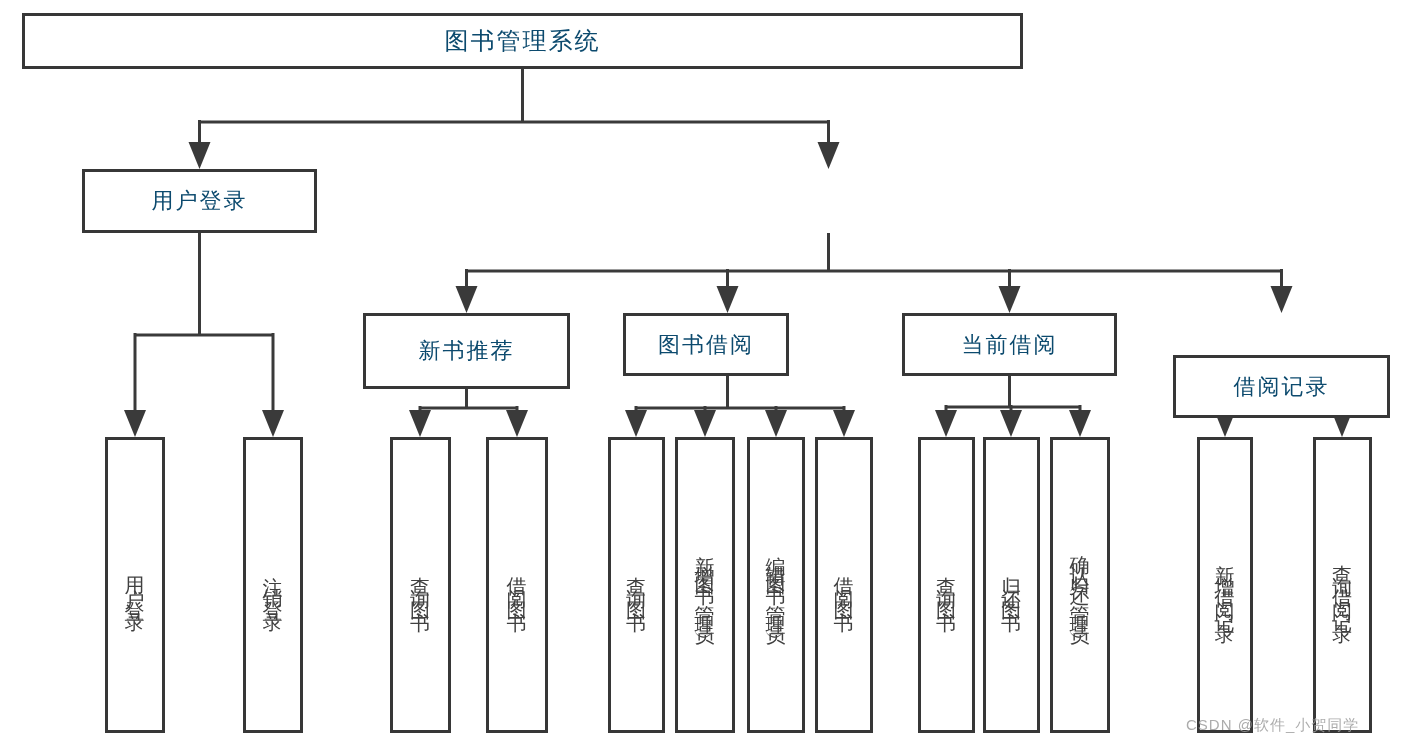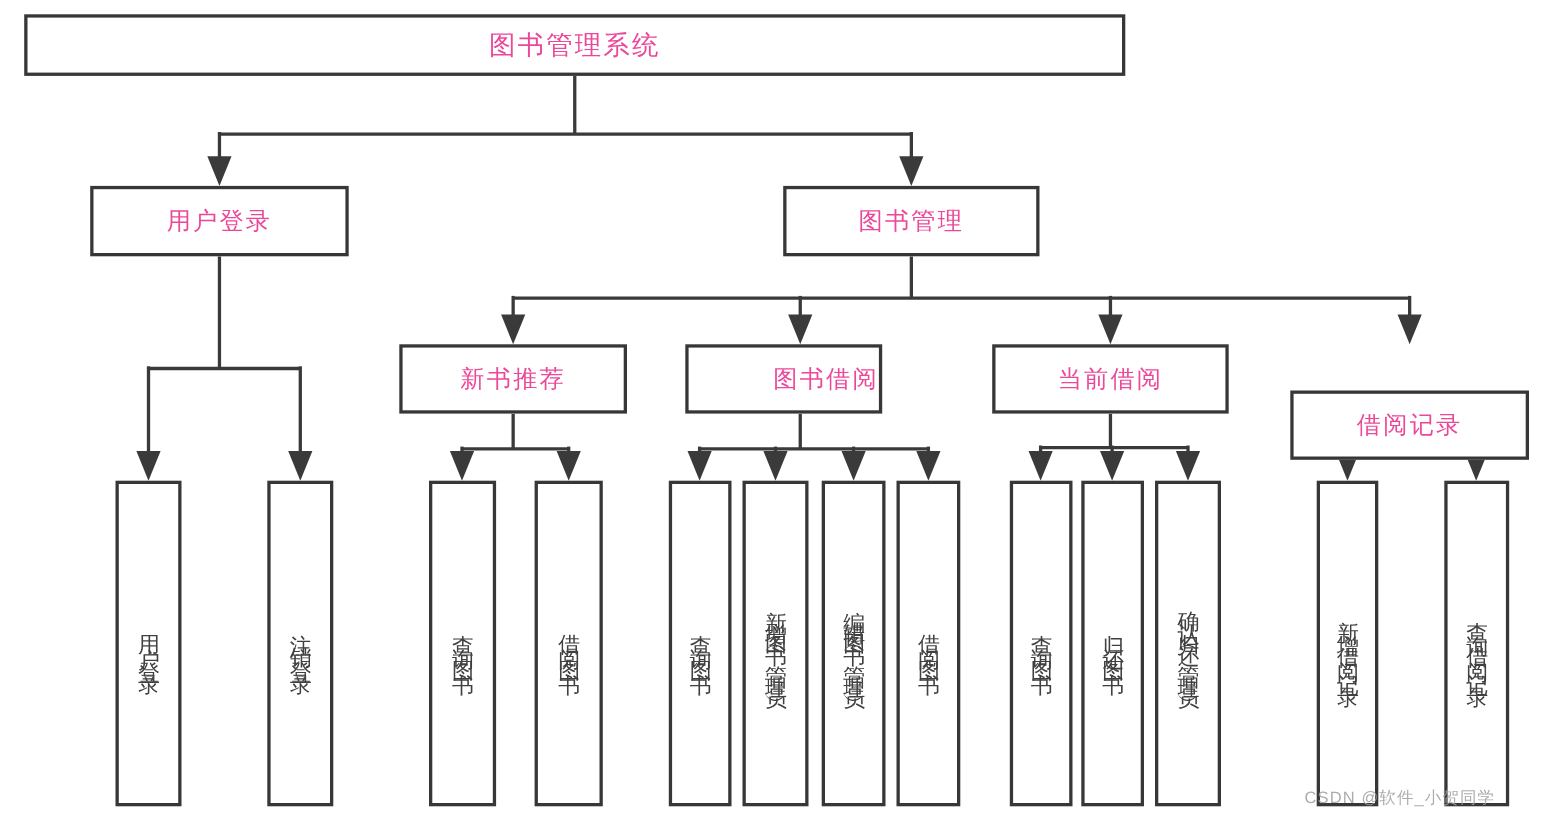--- a/index.html
+++ b/index.html
@@ -18,21 +18,21 @@
     z-index: 1;
   }
   .hnode {
     position: absolute;
     box-sizing: border-box;
     border: 3px solid #373737;
     background: #ffffff;
     display: flex;
     align-items: center;
     justify-content: center;
-    color: #ec4899;
+    color: #0c4a6e;
     font-size: 22px;
     letter-spacing: 2px;
     z-index: 2;
   }
   .hnode.root { font-size: 24px; }
   .vnode {
     position: absolute;
     top: 437px;
     height: 296px;
     box-sizing: border-box;
@@ -135,28 +135,25 @@
     </g>
   </svg>
 
   <div class="hnode root" style="left:22px; top:13px; width:1001px; height:56px;">
     <span>图书管理系统</span>
   </div>
 
   <div class="hnode" style="left:82px; top:169px; width:235px; height:64px;">
     <span>用户登录</span>
   </div>
-  <div class="hnode" style="left:712px; top:169px; width:233px; height:64px;">
-    <span>图书管理</span>
-  </div>
-
-  <div class="hnode" style="left:363px; top:313px; width:207px; height:63px;">
+
+  <div class="hnode" style="left:363px; top:313px; width:207px; height:76px;">
     <span>新书推荐</span>
   </div>
-  <div class="hnode" style="left:623px; top:313px; width:179px; height:63px;justify-content:flex-end;">
+  <div class="hnode" style="left:623px; top:313px; width:166px; height:63px;">
     <span>图书借阅</span>
   </div>
   <div class="hnode" style="left:902px; top:313px; width:215px; height:63px;justify-content:center;">
     <span>当前借阅</span>
   </div>
   <div class="hnode" style="left:1173px; top:313px; width:217px; height:63px;margin-top:42px;">
     <span>借阅记录</span>
   </div>
 
   <div class="vnode" style="left:105px; width:60px;">

